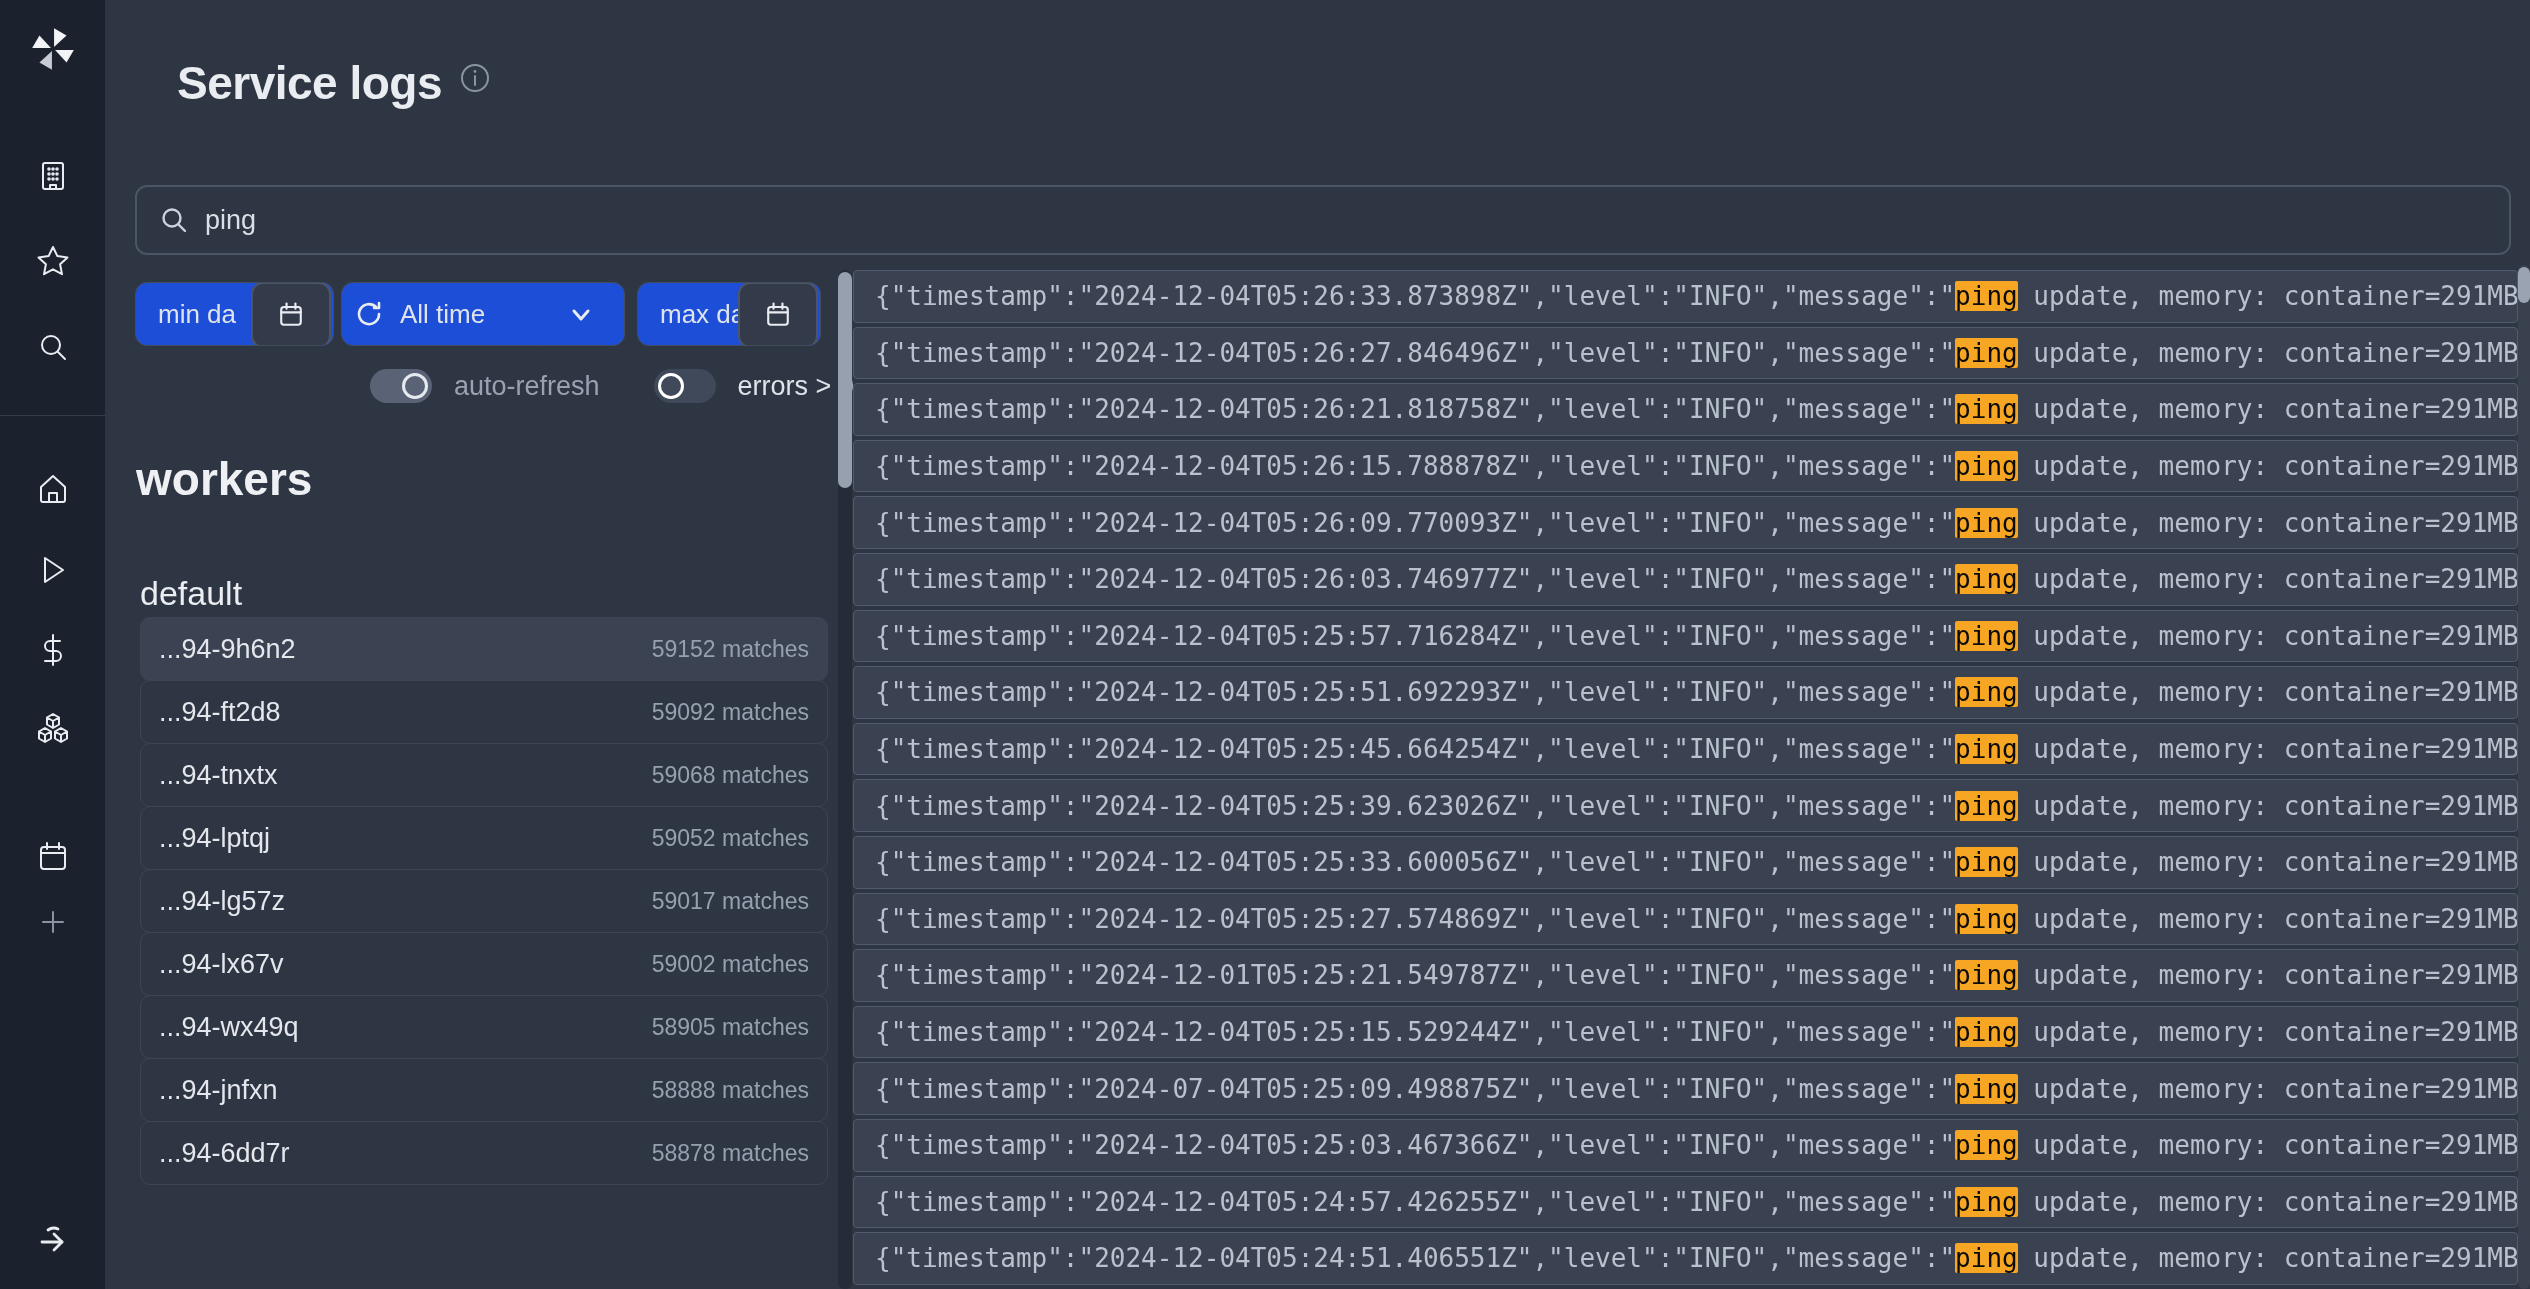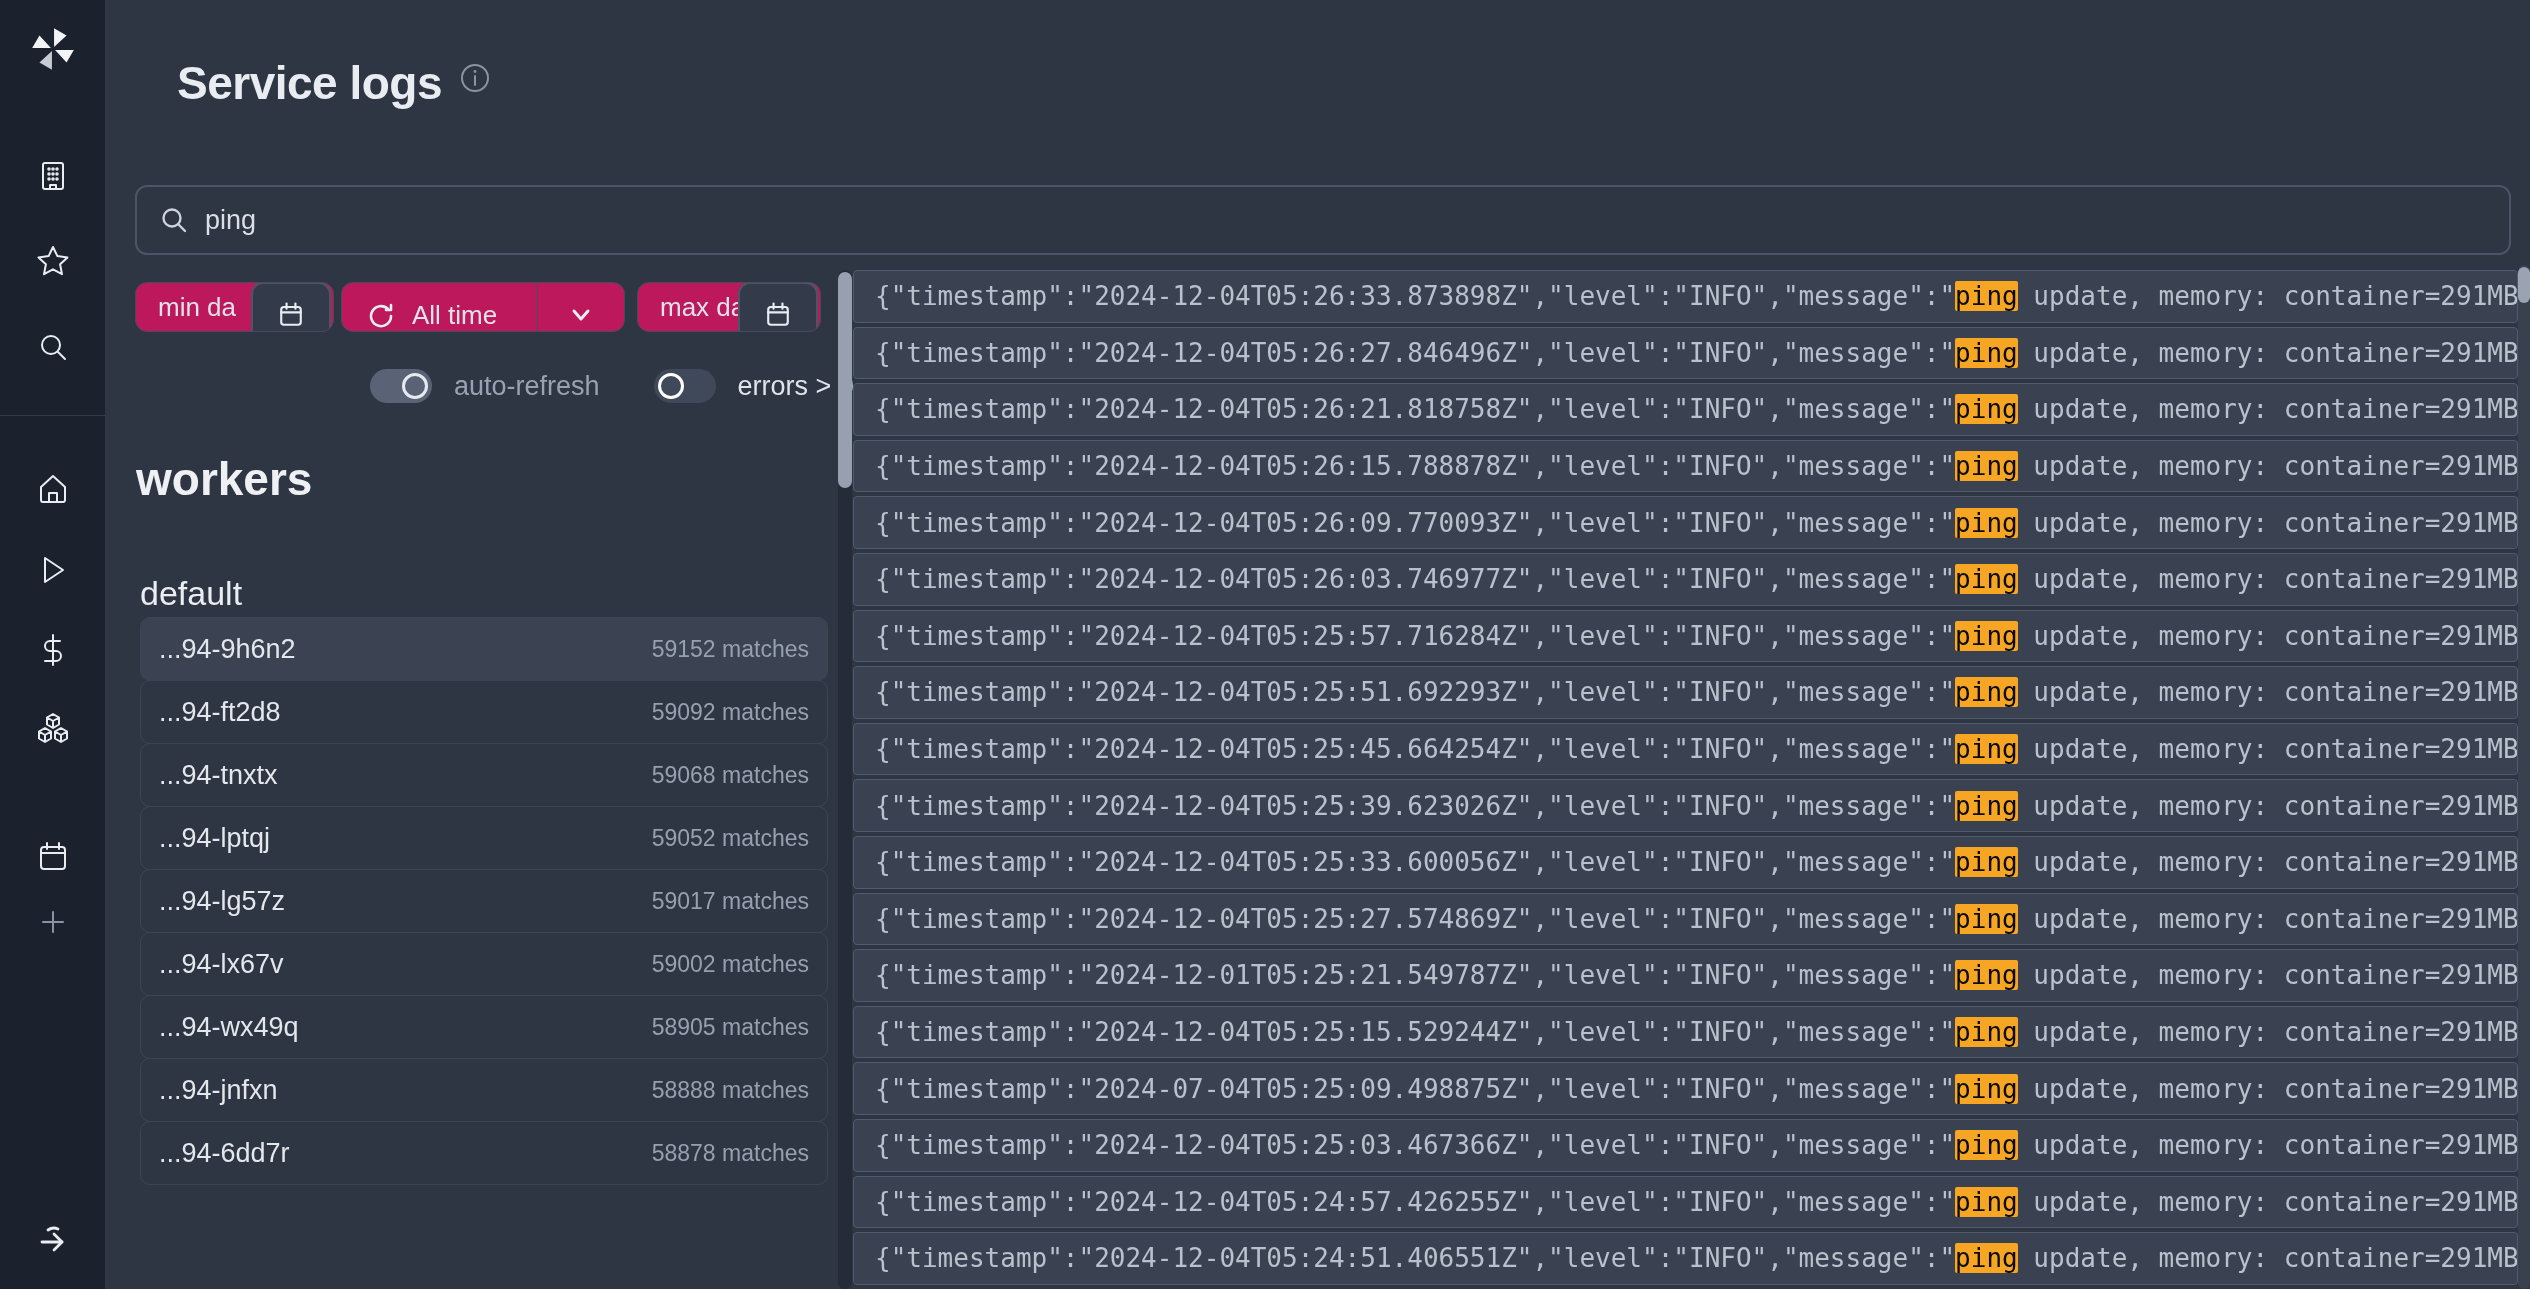--- a/index.html
+++ b/index.html
@@ -36,34 +36,34 @@
   }
   .search-bar svg { width:30px; height:30px; stroke:#cdd3dd; fill:none; stroke-width:2.4; stroke-linecap:round; }
   .search-input {
     background:transparent; border:none; outline:none;
     color:#dbdfe6; font-size:27px; font-family:"Liberation Sans", sans-serif;
     margin-left:16px; width:2200px;
   }
 
   
   .btn {
-    position:absolute; top:282px; height:50px;
-    background:#be185d; border:1px solid #434c5c; border-radius:12px;
+    position:absolute; top:282px; height:64px;
+    background:#1d4ed8; border:1px solid #434c5c; border-radius:12px;
     display:flex; align-items:center; color:#dfe3ea; font-size:26px;
     cursor:pointer; overflow:hidden; white-space:nowrap;
   }
   .btn-min { left:135px; width:199px; padding-left:22px; }
   .btn-max { left:637px; width:184px; padding-left:22px; }
   .cal-btn {
     position:absolute; right:2px; top:-1px; width:80px; height:66px;
     border:2px solid #4c5566; border-radius:12px; background:#333b4a;
     display:flex; align-items:center; justify-content:center; cursor:pointer;
   }
   .cal-btn svg { width:32px; height:32px; stroke:#e9ecf1; fill:none; stroke-width:2.4; stroke-linecap:round; stroke-linejoin:round; }
-  .btn-alltime { left:341px; width:284px; padding-left:24px;align-items:flex-end; }
+  .btn-alltime { left:341px; width:284px; padding-left:12px; }
   .btn-alltime .refresh { width:30px; height:30px; margin-right:16px; stroke:#e9ecf1; fill:none; stroke-width:2.6; stroke-linecap:round; stroke-linejoin:round; }
   .split-divider { position:absolute; right:86px; top:0; width:1px; height:64px; background:#454e5e; }
   .chev-zone { position:absolute; right:0; top:0; width:86px; height:64px; display:flex; align-items:center; justify-content:center; cursor:pointer; }
   .chev-zone svg { width:30px; height:30px; stroke:#e9ecf1; fill:none; stroke-width:3; stroke-linecap:round; stroke-linejoin:round; }
 
   
   .toggle-row { position:absolute; left:370px; top:368px; height:36px; display:flex; align-items:center; }
   .pill { width:62px; height:34px; border-radius:17px; position:relative; cursor:pointer; flex:none; }
   .pill-on  { background:#5a6375; }
   .pill-off { background:#404959; }

